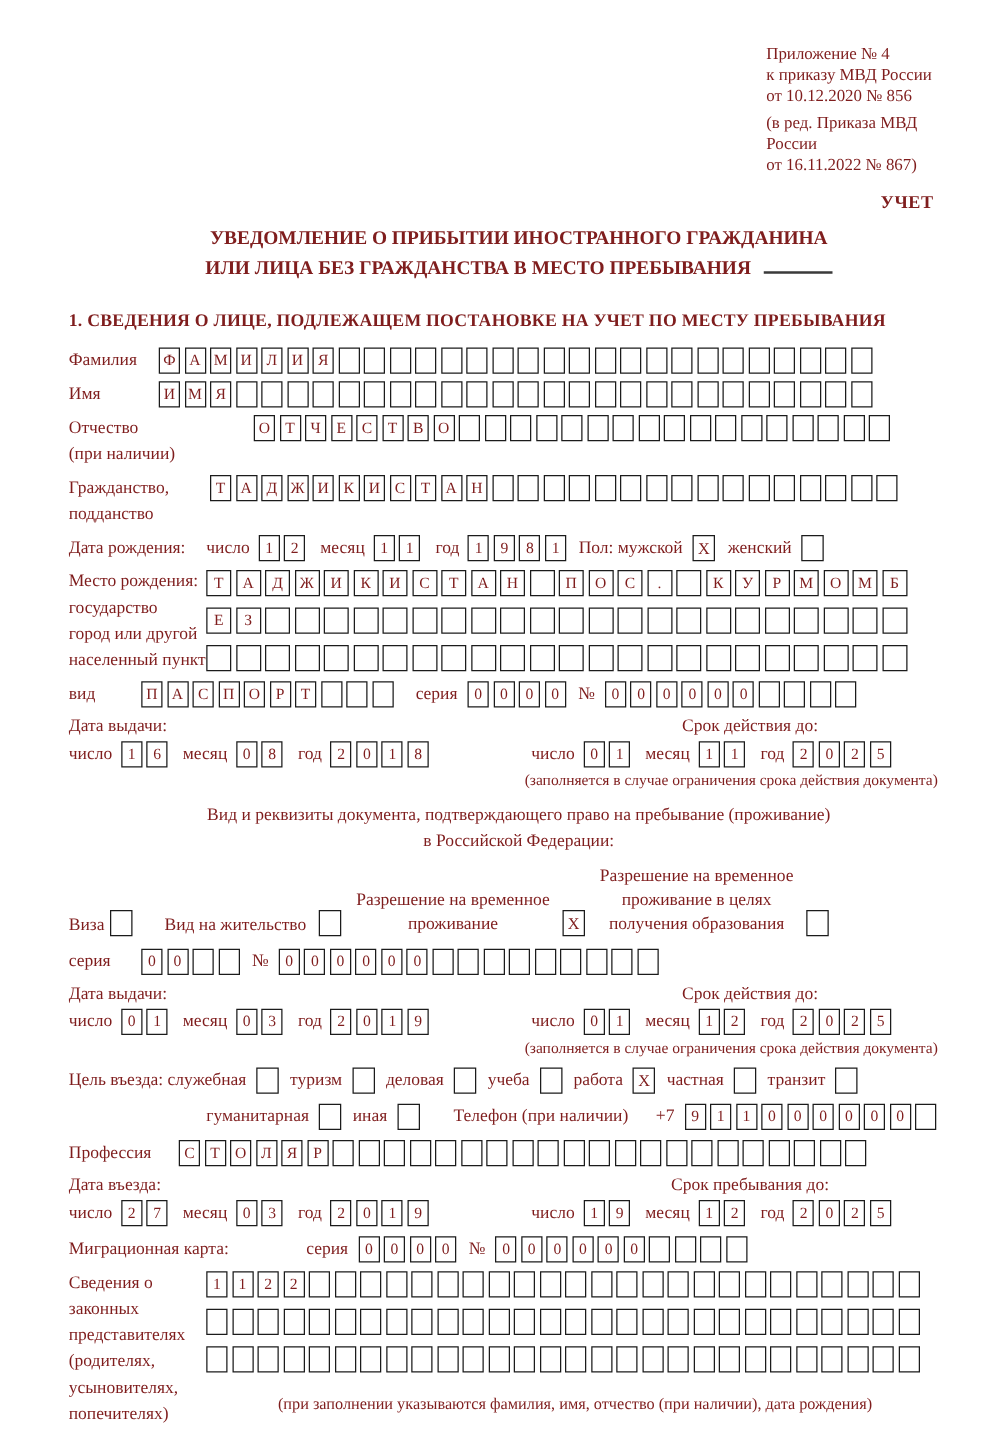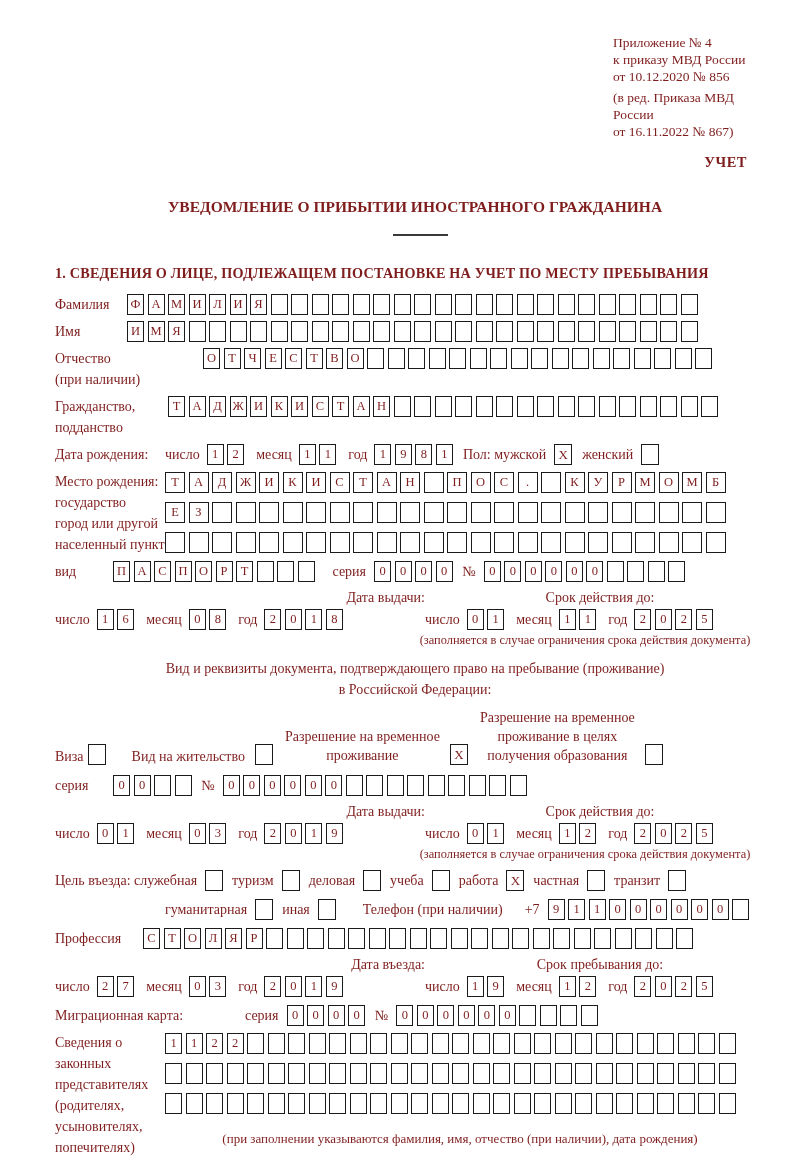--- a/index.html
+++ b/index.html
@@ -3,42 +3,42 @@
 <meta charset="utf-8">
 <style>
   html,body{margin:0;padding:0;background:#fff;}
   .page{position:relative;width:800px;height:1163px;box-sizing:border-box;
         padding:34px 25px 0 55px;overflow:hidden;background:#fff;color:#7f1d1d;
         font-family:"Liberation Serif",serif;font-size:14px;}
   
   .hdr{margin-left:558px;font-size:13.5px;line-height:17px;}
   .hdr .grp2{margin-top:4px;}
   .forma{text-align:right;padding-right:28px;font-weight:bold;margin-top:14px;font-size:14.5px;letter-spacing:.5px;}
-  .title{text-align:center;font-weight:bold;font-size:15.5px;line-height:24px;margin-top:24px;}
+  .title{text-align:center;font-weight:bold;font-size:15.5px;line-height:24px;margin-top:8px;}
   .blank-line{display:inline-block;width:55px;border-bottom:2px solid #3a3a3a;height:2px;margin-left:10px;}
   .sec{font-weight:bold;font-size:14.2px;margin-top:22px;margin-bottom:12px;letter-spacing:.2px;}
   
   .row{display:flex;align-items:flex-start;margin-bottom:6px;}
   .row.ac{align-items:center;}
   .lbl{flex:0 0 auto;line-height:21px;}
   .w72{width:72px}.w148{width:148px}.w113{width:113px}.w110{width:110px}.w88{width:88px}.w150{width:150px}
   
   .cells{display:inline-flex;gap:3.5px;flex:0 0 auto;}
   .cell{width:15px;height:19px;border:1.5px solid #1b1b1b;display:inline-flex;align-items:center;
         justify-content:center;font-size:12.5px;flex:0 0 auto;background:#fff;}
   .cells.wide .cell{width:18px;}
   .stack{display:flex;flex-direction:column;gap:9px;padding-top:1px;}
   
   .chk{width:16px;height:19px;border:1.5px solid #1b1b1b;display:inline-flex;align-items:center;
        justify-content:center;font-size:13px;flex:0 0 auto;background:#fff;}
   
   .dochead{text-align:center;font-weight:bold;margin:8px 0 6px;}
   
   .dates-head{display:flex;margin-top:8px;}
-  .dates-head .dhl{width:370px;text-align:right;}
+  .dates-head .dhl{width:370px;text-align:left;}
   .dates-head .dhr{flex:1;text-align:center;}
   .dates-row{display:flex;margin-top:3px;align-items:center;}
   .dategroup{display:inline-flex;align-items:center;}
   .dategroup.left{width:370px;}
   .dlab{margin:0 7px 0 12px;}
   .dategroup .dlab:first-child{margin-left:0;}
   .note{margin-left:340px;font-size:12.4px;margin-top:3px;text-align:center;width:380px;}
   
   .permit-row{display:flex;align-items:flex-end;margin-top:8px;margin-bottom:10px;}
   .pcol{text-align:center;line-height:19px;}
@@ -67,21 +67,21 @@
     <div class="grp2">
       <div>(в ред. Приказа МВД России</div>
       <div>от 16.11.2022 № 867)</div>
     </div>
   </div>
 
   <div class="forma">УЧЕТ</div>
 
   <div class="title">
     <div>УВЕДОМЛЕНИЕ О ПРИБЫТИИ ИНОСТРАННОГО ГРАЖДАНИНА</div>
-    <div><span class="blank-line"></span></div>
+    <div><span>ИЛИ ЛИЦА БЕЗ ГРАЖДАНСТВА В МЕСТО ПРЕБЫВАНИЯ</span><span class="blank-line"></span></div>
   </div>
 
   <div class="sec">1. СВЕДЕНИЯ О ЛИЦЕ, ПОДЛЕЖАЩЕМ ПОСТАНОВКЕ НА УЧЕТ ПО МЕСТУ ПРЕБЫВАНИЯ</div>
 
   <div class="row ac">
     <div class="lbl w72">Фамилия</div>
     <div class="cells">
         <span class="cell">Ф</span>
         <span class="cell">А</span>
         <span class="cell">М</span>

